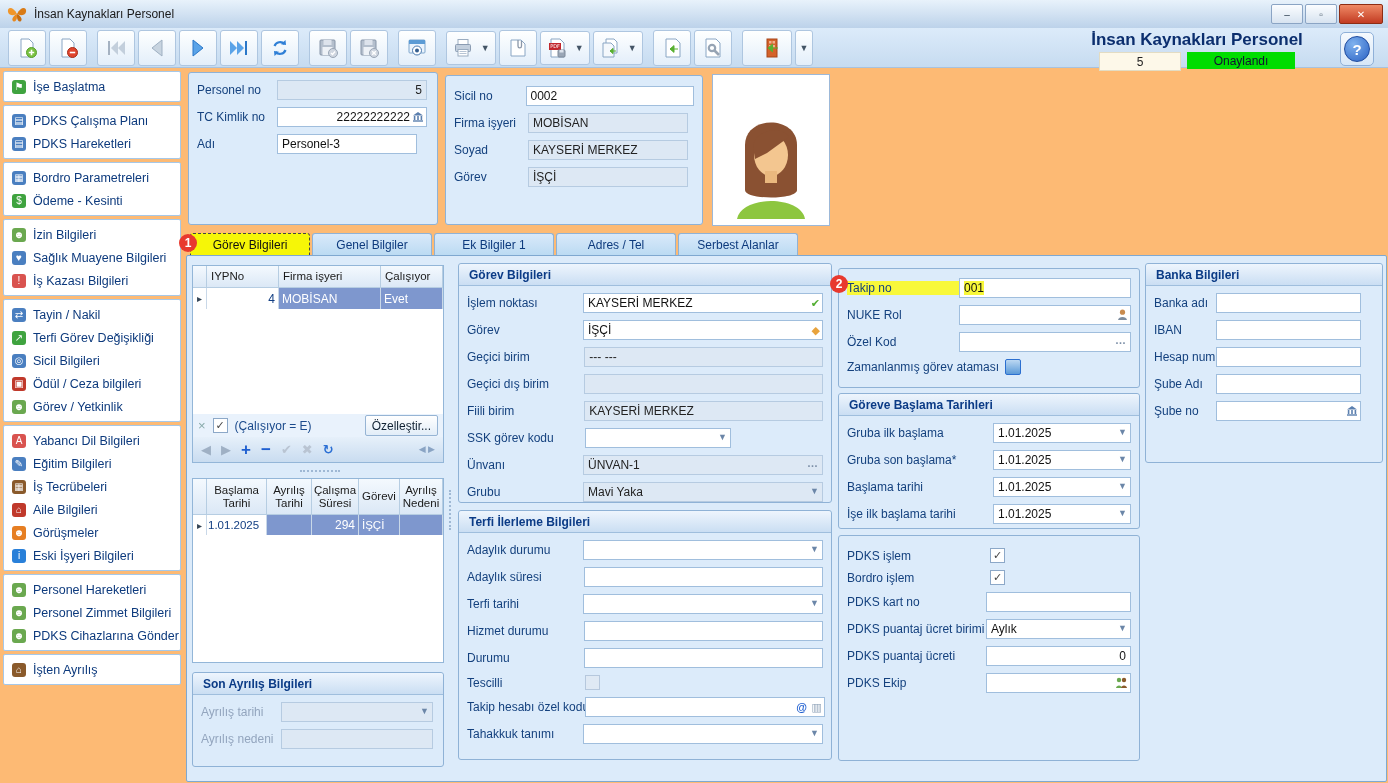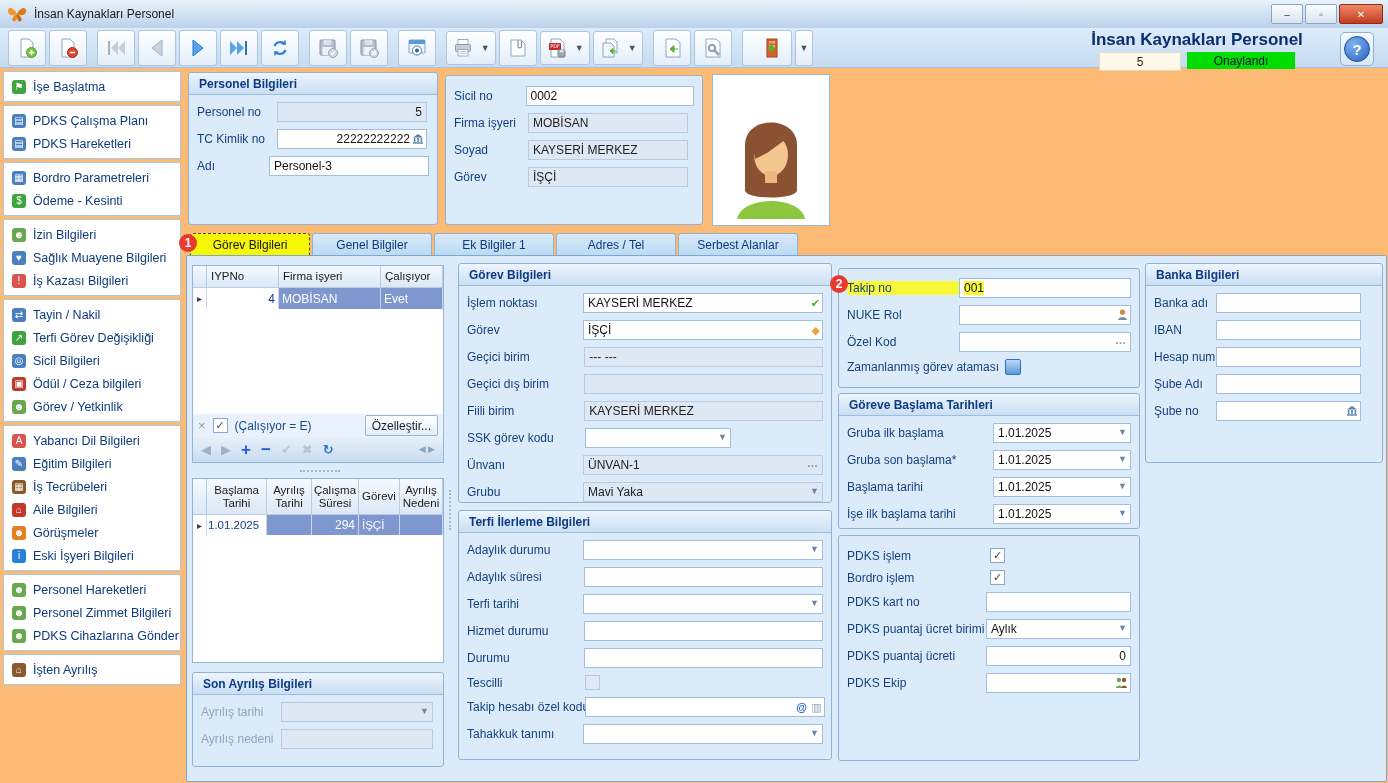--- a/index.html
+++ b/index.html
@@ -361,41 +361,40 @@
     </div>
     <div class="sgroup">
       <div class="sitem">
           <span class="chip" style="background: rgb(138, 90, 43);">⌂</span>
           <span class="lbl">İşten Ayrılış</span>
         </div>
     </div>
   </div>
 
   <div class="panel" style="left:188px;top:72px;width:250px;height:153px">
-    <div class="panel-h">Personel Bilgileri</div>
     <div class="frow">
         <span class="lab" style="width:80px">Personel no</span>
       <input class="inp dis r" style="width: 150px;" value="5">
       </div>
     <div class="frow">
         <span class="lab" style="width:80px">TC Kimlik no</span>
       <span class="iwrap">
           <input class="inp r" style="width: 150px; padding-right: 16px;" value="22222222222">
       <span class="iico"><svg width="12" height="11">
               <path d="M1 4.5h10L6 1z" fill="#5b7fae"></path>
               <rect x="1.8" y="5" width="1.6" height="4" fill="#5b7fae"></rect>
               <rect x="5.2" y="5" width="1.6" height="4" fill="#5b7fae"></rect>
               <rect x="8.6" y="5" width="1.6" height="4" fill="#5b7fae"></rect>
               <rect x="1" y="9.3" width="10" height="1.4" fill="#5b7fae"></rect>
             </svg></span>
         </span>
       </div>
     <div class="frow">
         <span class="lab" style="width:80px">Adı</span>
-      <input class="inp" style="width: 160px;" value="Personel-3">
+      <input class="inp" style="width: 140px;" value="Personel-3">
       </div>
   </div>
 
   <div class="panel" style="left:445px;top:75px;width:258px;height:150px">
     <div class="frow" style="margin-top:10px">
         <span class="lab" style="width:74px">Sicil no</span>
       <input class="inp" style="width: 174px;" value="0002">
       </div>
     <div class="frow">
         <span class="lab" style="width:74px">Firma işyeri</span>

